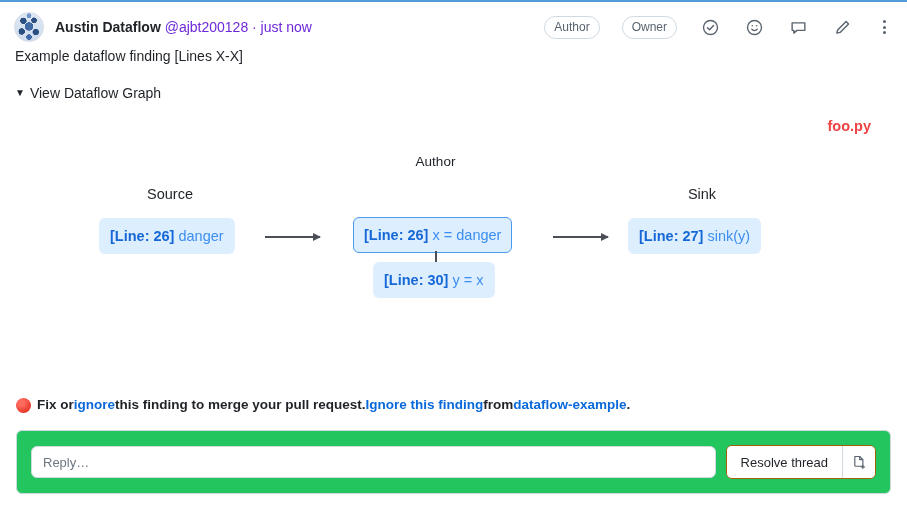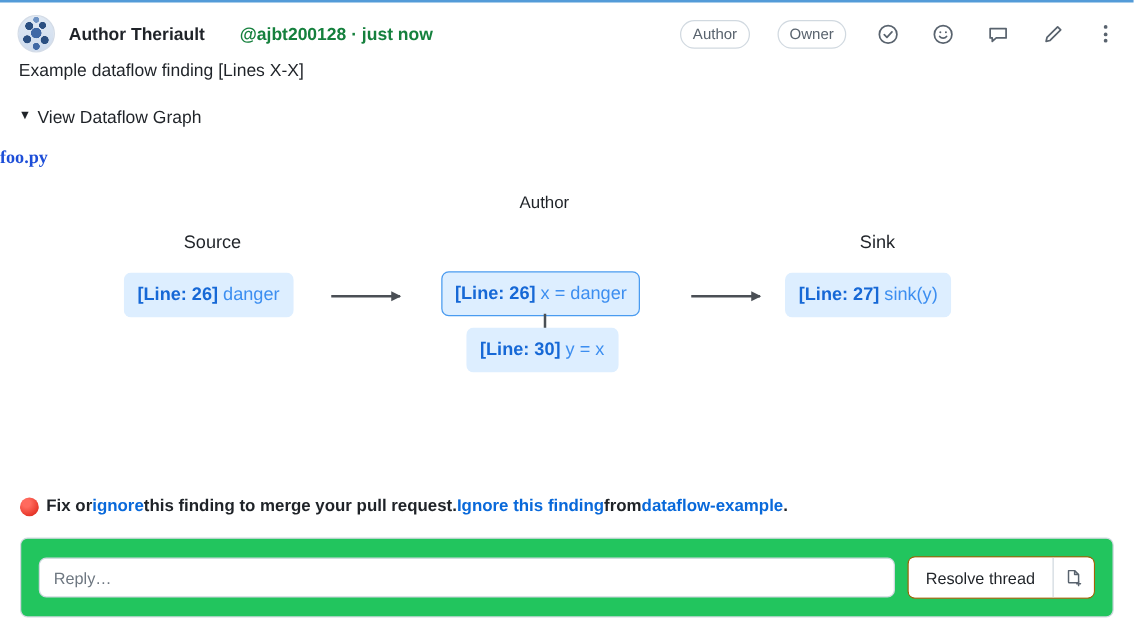--- a/index.html
+++ b/index.html
@@ -64,23 +64,22 @@
     margin-left: 11px;
     font-size: 14px;
     line-height: 20px;
     white-space: nowrap;
   }
   .author-name {
     font-weight: 700;
     color: #1f2328;
   }
   .author-meta {
-    color: #15803d;
-    font-weight: 700;
-    margin-left: 24px;
+    color: #6d28d9;
+    font-weight: 400;
   }
 
   .header-actions {
     margin-left: auto;
     display: flex;
     align-items: center;
     gap: 22px;
   }
   .pill {
     border: 1px solid #d1d9e0;
@@ -151,27 +150,26 @@
     position: absolute;
     top: 108px;
     left: 0;
     width: 907px;
     height: 255px;
   }
   .g-filename {
     position: absolute;
     top: 8px;
     left: 0; right: 0;
-    text-align: left;
+    text-align: right;
     width: 871px;
     margin-left: 0;
     font-size: 14.5px;
     font-weight: 700;
-    color: #1d4ed8;
-    font-family: Liberation Serif, serif;
+    color: #ef4444;
   }
   .g-traces-label {
     position: absolute;
     top: 44px;
     width: 871px;
     text-align: center;
     font-size: 13.5px;
     color: #1f2328;
   }
   .col-label {
@@ -338,21 +336,21 @@
 <body>
 
 <div class="top-rule"></div>
 
 <div class="page">
 
   <div class="comment-header">
     <div class="avatar"></div>
 
     <div class="author-line">
-      <span class="author-name">Author Theriault</span>
+      <span class="author-name">Austin Dataflow</span>
       <span class="author-meta">@ajbt200128 · just now</span>
     </div>
 
     <div class="header-actions">
       <span class="pill">Author</span>
       <span class="pill">Owner</span>
 
       <span class="ico-btn">
         <svg width="17" height="17" viewBox="0 0 16 16" fill="none" stroke="currentColor" stroke-width="1.3">
           <circle cx="8" cy="8" r="6.6"></circle>

